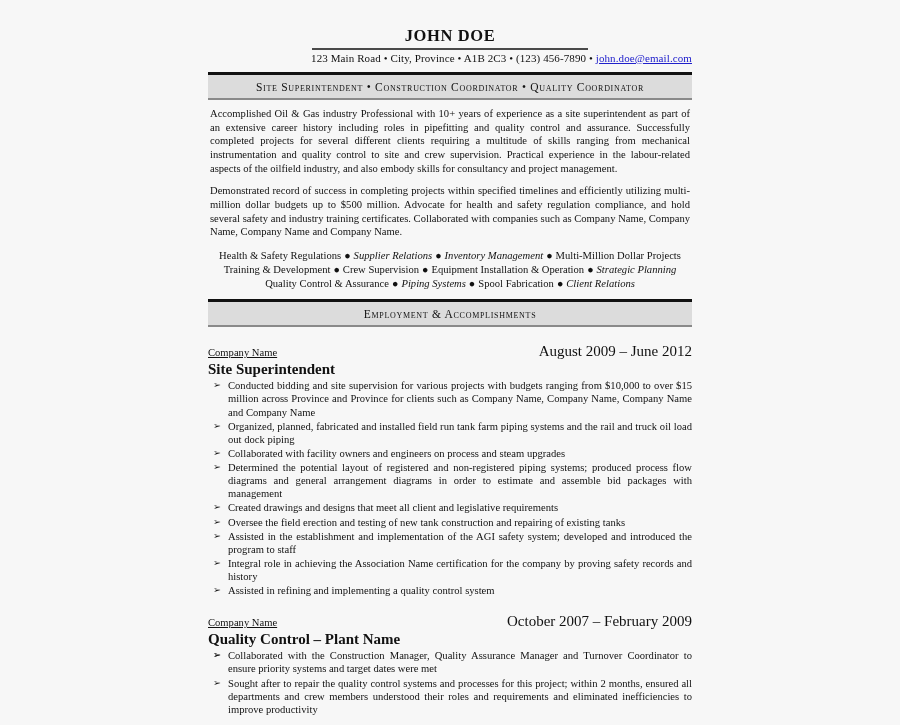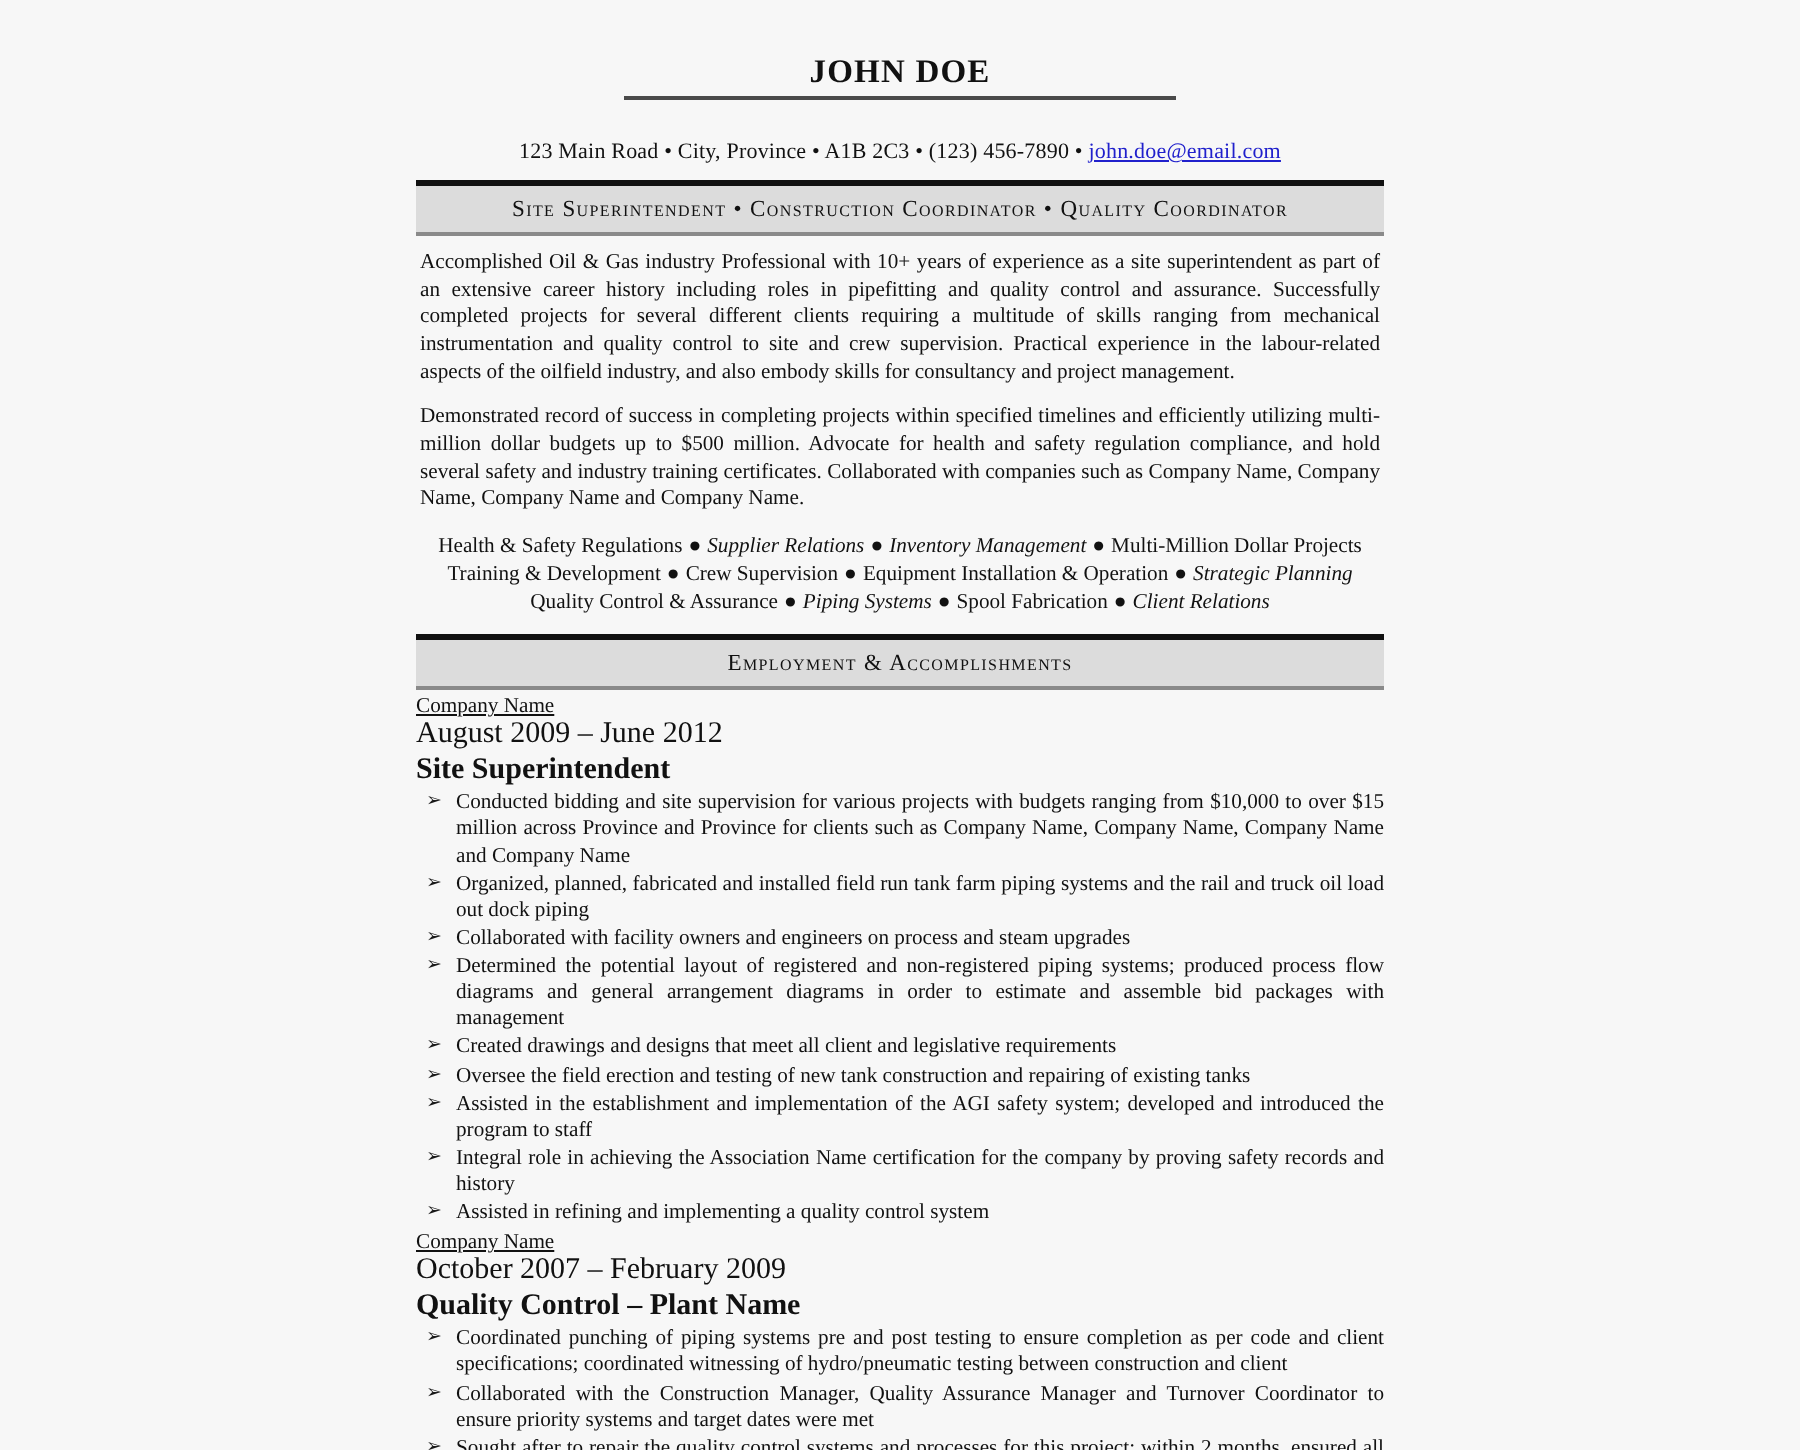--- a/index.html
+++ b/index.html
@@ -30,23 +30,23 @@
     letter-spacing: 0.6px;
     margin-top: 27px;
     line-height: 1.1;
   }
   .name-rule {
     width: 276px;
     margin: 3px auto 0 auto;
     border-top: 2px solid #4a4a4a;
   }
   .contact {
-    text-align: center;
+    text-align: right;
     font-size: 11px;
-    margin-top: 20px;
+    margin-top: 2px;
     letter-spacing: 0.1px;
   }
   .contact a {
     color: #2020cc;
     text-decoration: underline;
   }
   
   .bar {
     margin-top: 9px;
     border-top: 3px solid #111111;
@@ -81,23 +81,22 @@
     padding: 0 4px;
   }
   .keywords .kline { display: block; }
   .keywords i { font-style: italic; }
   .sep { padding: 0 3px; }
   
   .job-head {
     display: flex;
     justify-content: space-between;
     align-items: baseline;
-    margin-top: 3px;
+    margin-top: 16px;
     font-size: 10.6px;
-    flex-direction: column;
   }
   .company {
     text-decoration: underline;
   }
   .dates {
     font-size: 15px;
   }
   .job-title {
     font-size: 15px;
     font-weight: bold;
@@ -174,20 +173,20 @@
           <li><span class="marker">➢</span><span>Assisted in refining and implementing a quality control system</span></li>
         </ul>
       </div>
       <div>
         <div class="job-head">
           <span class="company">Company Name</span>
           <span class="dates">October 2007 – February 2009</span>
         </div>
         <div class="job-title">Quality Control – Plant Name</div>
         <ul class="bullets">
-          <li><span class="marker">➢</span><span>Coordinated punching of piping systems pre and post testing to ensure completion as per code and client specifications; coordinated witnessing of hydro/pneumatic testing between construction and client</span></li>
+          <li><span class="marker">➢</span></li>
           <li><span class="marker">➢</span><span>Collaborated with the Construction Manager, Quality Assurance Manager and Turnover Coordinator to ensure priority systems and target dates were met</span></li>
           <li><span class="marker">➢</span><span>Sought after to repair the quality control systems and processes for this project; within 2 months, ensured all departments and crew members understood their roles and requirements and eliminated inefficiencies to improve productivity</span></li>
         </ul>
       </div>
     </div>
 
 </div>
 
 </body></html>

